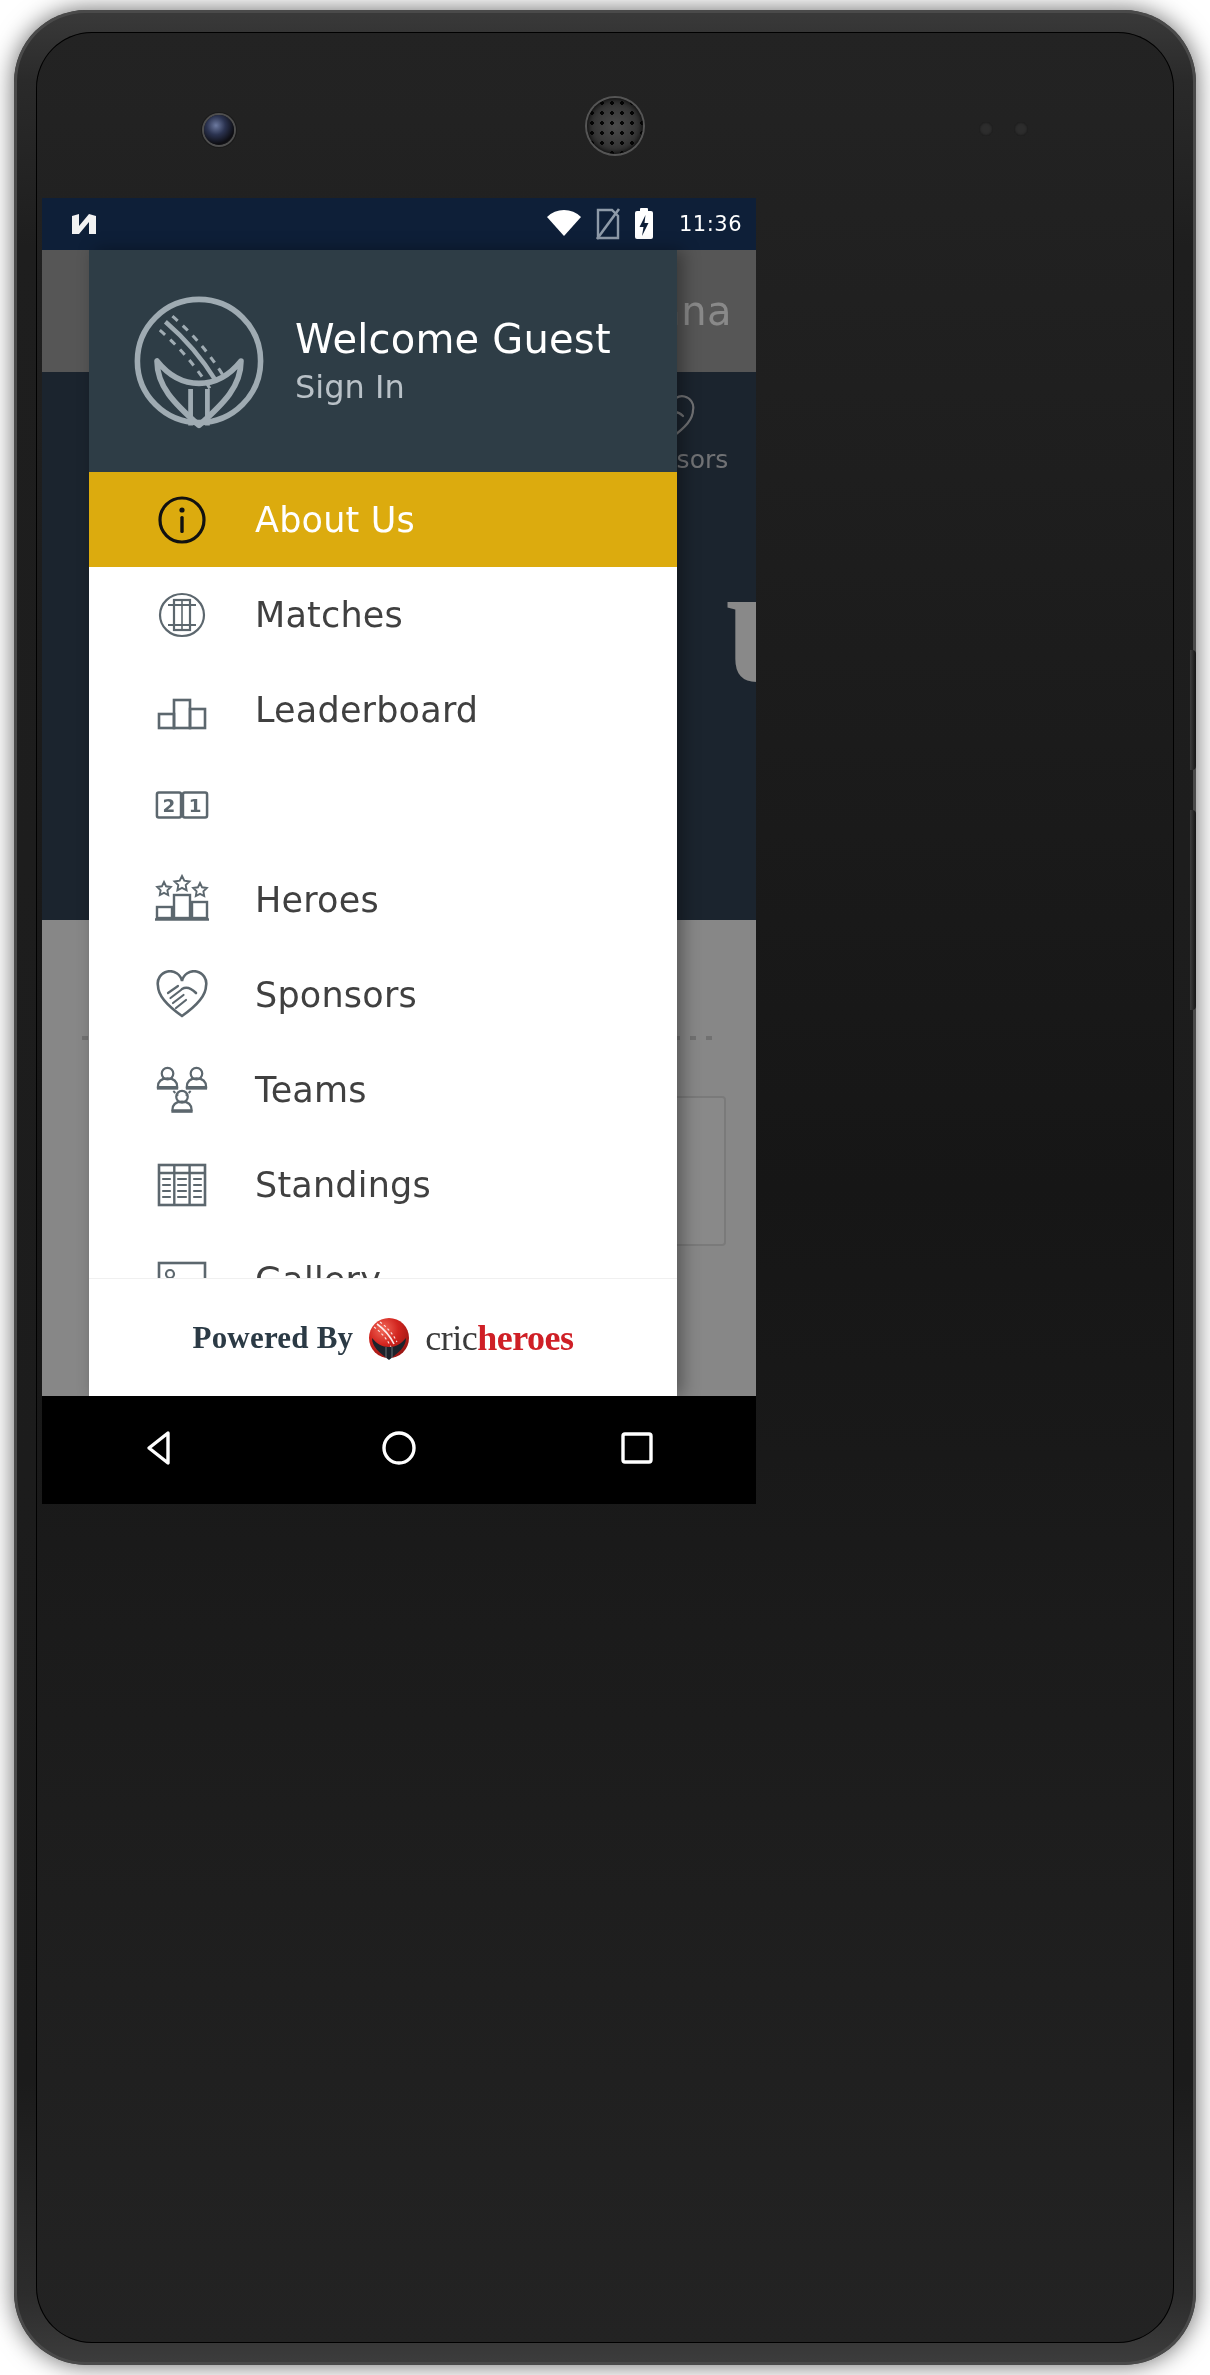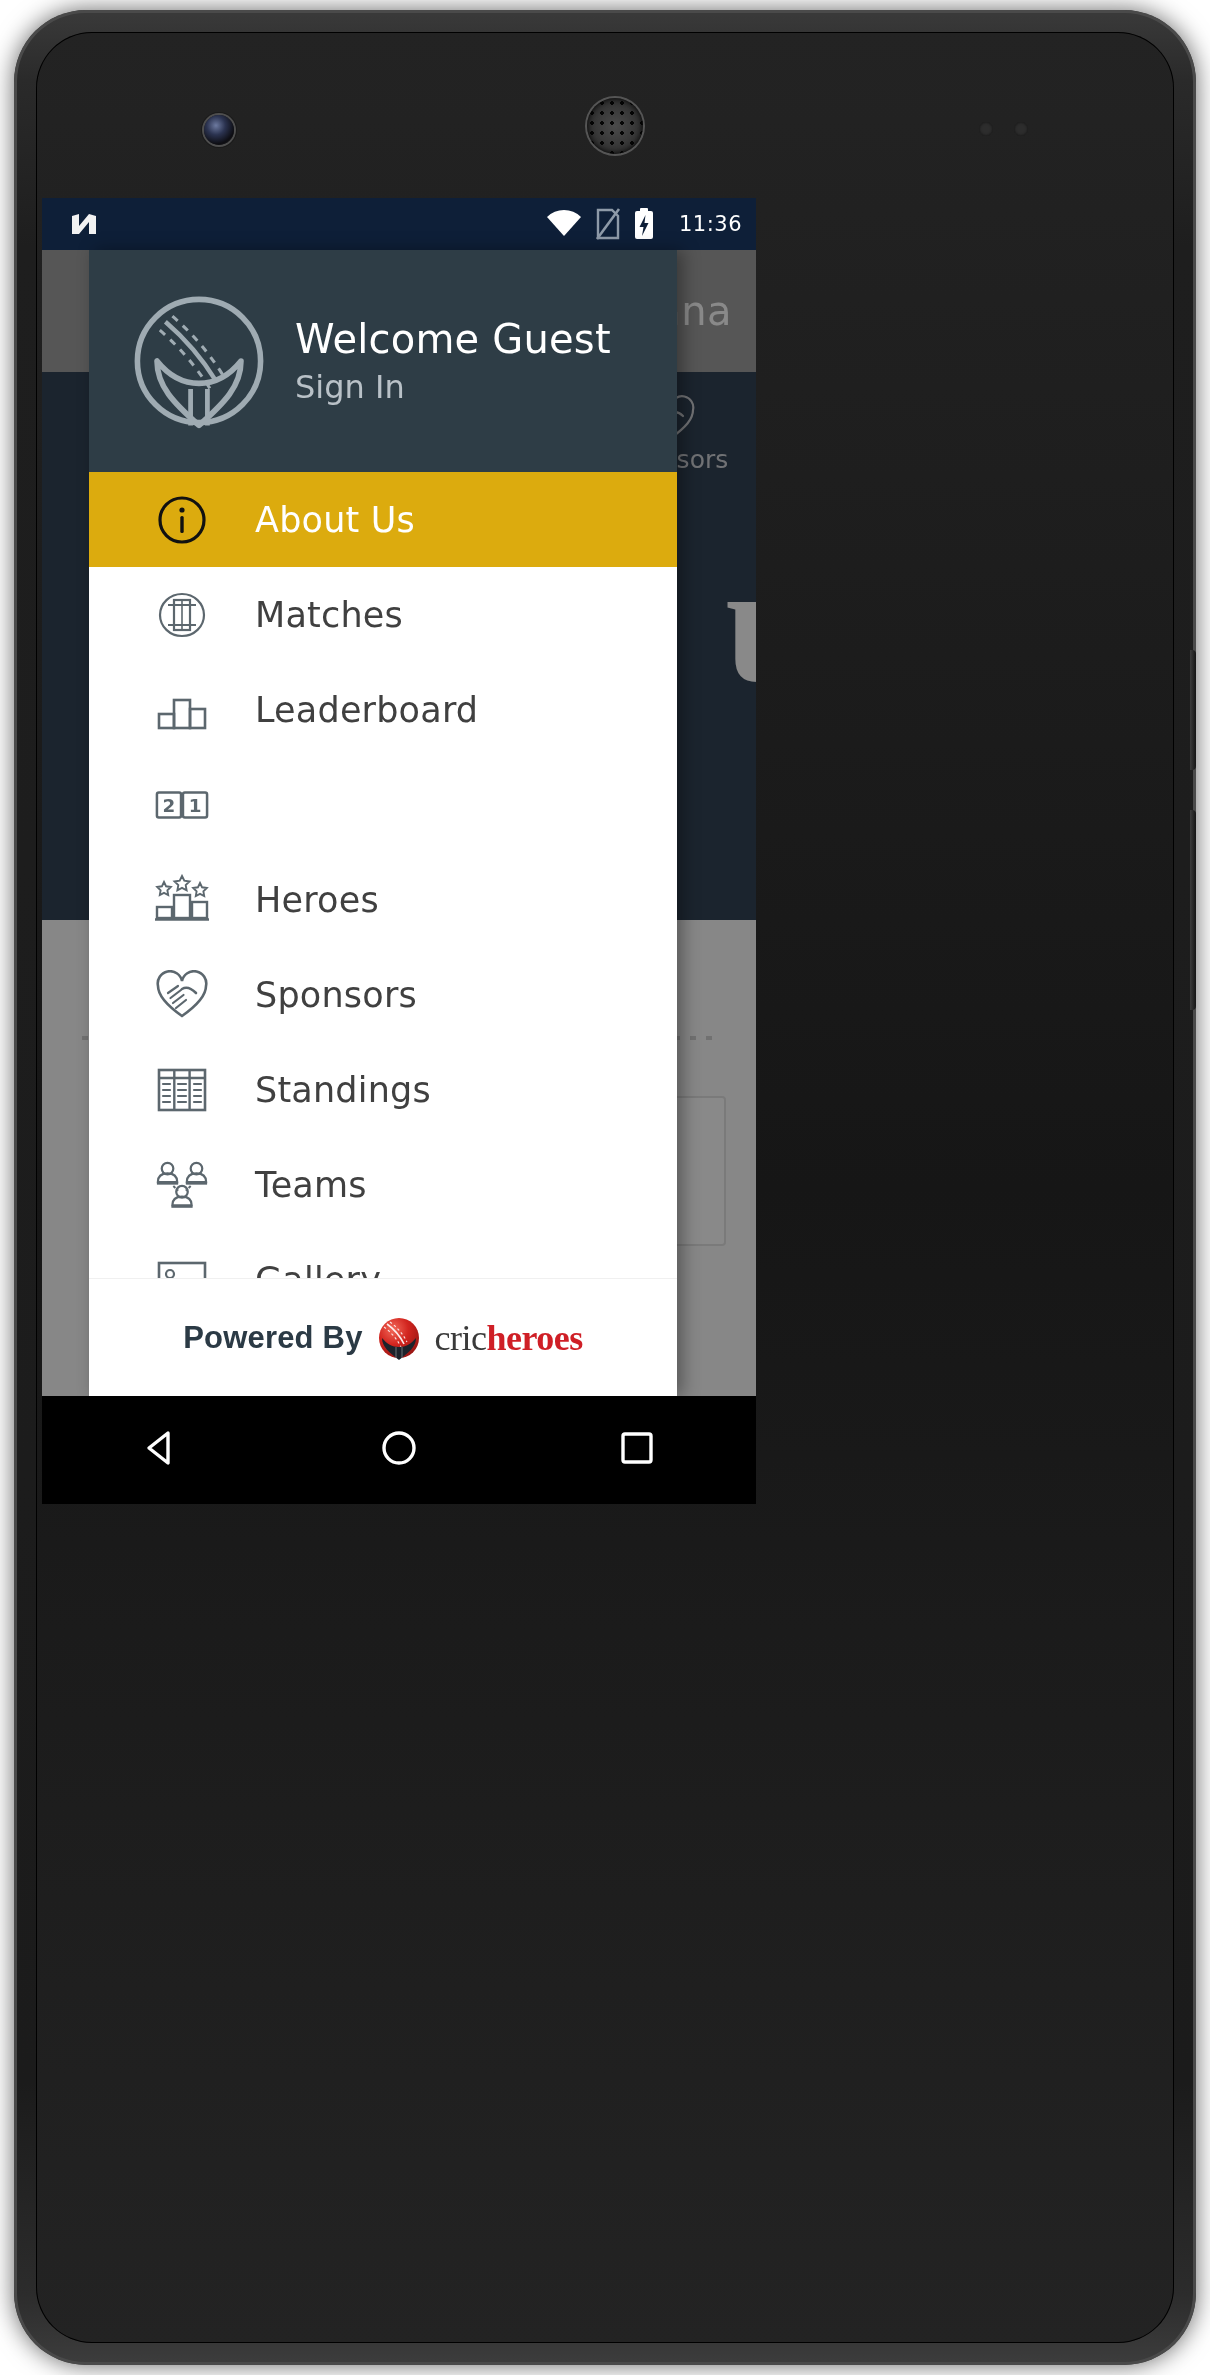--- a/index.html
+++ b/index.html
@@ -175,21 +175,21 @@
   }
   .drawer-item.active .item-label { color: #ffffff; }
 
   #drawer-footer {
     flex: none; height: 118px; background: #ffffff;
     display: flex; align-items: center; justify-content: center; gap: 14px;
     border-top: 1px solid #f0f0f0;
   }
   #footer-powered {
     font-size: 31px; font-weight: 700; color: #2b3a45; letter-spacing: .2px;
-    font-family: Liberation Sans, sans-serif;
+    font-family: Liberation Serif, serif;
   }
   #footer-brand {
     font-size: 36px; font-family: "Liberation Serif", serif; letter-spacing: -.5px;
   }
   #footer-brand .cric { color: #3a3a3a; font-weight: 400; }
   #footer-brand .heroes { color: #cf1f26; font-weight: 700; }
 
   
   #nav-bar {
     position: absolute; left: 42px; top: 1396px;
@@ -355,20 +355,39 @@
             <path d="M27 46 C10 34 3 25 3 16 A12 12 0 0 1 27 11 A12 12 0 0 1 51 16 C51 25 44 34 27 46Z" fill="none" stroke="#5c676e" stroke-width="2.6"></path>
             <path d="M13 23 L23 16 M15.5 28 L26 20 M18 33 L28.5 25 M21 38 L31 30" stroke="#5c676e" stroke-width="2.2" stroke-linecap="round"></path>
             <path d="M27 19 C32 16 37 19 41 23" fill="none" stroke="#5c676e" stroke-width="2.6" stroke-linecap="round"></path>
           </svg>
         </span>
         <span class="item-label">Sponsors</span>
       </div>
 
       <div class="drawer-item">
         <span class="item-icon">
+          <svg width="56" height="52" viewBox="0 0 56 52">
+            <circle cx="13" cy="9" r="6" fill="none" stroke="#5c676e" stroke-width="2.3"></circle>
+            <path d="M3 23 C3 16 8 14 13 14 C18 14 23 16 23 23 Z" fill="none" stroke="#5c676e" stroke-width="2.3"></path>
+            <line x1="2" y1="24.5" x2="24" y2="24.5" stroke="#5c676e" stroke-width="2.3"></line>
+            <circle cx="43" cy="9" r="6" fill="none" stroke="#5c676e" stroke-width="2.3"></circle>
+            <path d="M33 23 C33 16 38 14 43 14 C48 14 53 16 53 23 Z" fill="none" stroke="#5c676e" stroke-width="2.3"></path>
+            <line x1="32" y1="24.5" x2="54" y2="24.5" stroke="#5c676e" stroke-width="2.3"></line>
+            <circle cx="28" cy="33" r="6" fill="none" stroke="#5c676e" stroke-width="2.3"></circle>
+            <path d="M18 47 C18 40 23 38 28 38 C33 38 38 40 38 47 Z" fill="none" stroke="#5c676e" stroke-width="2.3"></path>
+            <line x1="17" y1="48.5" x2="39" y2="48.5" stroke="#5c676e" stroke-width="2.3"></line>
+            <line x1="19" y1="27" x2="24" y2="32" stroke="#5c676e" stroke-width="2" stroke-dasharray="3 3"></line>
+            <line x1="37" y1="27" x2="32" y2="32" stroke="#5c676e" stroke-width="2" stroke-dasharray="3 3"></line>
+          </svg>
+        </span>
+        <span class="item-label">Teams</span>
+      </div>
+
+      <div class="drawer-item">
+        <span class="item-icon">
           <svg width="52" height="52" viewBox="0 0 52 52">
             <rect x="3" y="6" width="46" height="40" fill="none" stroke="#5c676e" stroke-width="2.6"></rect>
             <line x1="18.3" y1="6" x2="18.3" y2="46" stroke="#5c676e" stroke-width="2.4"></line>
             <line x1="33.6" y1="6" x2="33.6" y2="46" stroke="#5c676e" stroke-width="2.4"></line>
             <line x1="3" y1="14" x2="49" y2="14" stroke="#5c676e" stroke-width="2.4"></line>
             <g stroke="#5c676e" stroke-width="2.2" stroke-linecap="round">
               <line x1="7" y1="20" x2="14" y2="20"></line>
                 <line x1="7" y1="26" x2="14" y2="26"></line>
               <line x1="7" y1="32" x2="14" y2="32"></line>
                 <line x1="7" y1="38" x2="14" y2="38"></line>
@@ -377,39 +396,20 @@
               <line x1="22" y1="32" x2="30" y2="32"></line>
                 <line x1="22" y1="38" x2="30" y2="38"></line>
               <line x1="38" y1="20" x2="45" y2="20"></line>
                 <line x1="38" y1="26" x2="45" y2="26"></line>
               <line x1="38" y1="32" x2="45" y2="32"></line>
                 <line x1="38" y1="38" x2="45" y2="38"></line>
             </g>
           </svg>
         </span>
         <span class="item-label">Standings</span>
-      </div>
-
-      <div class="drawer-item">
-        <span class="item-icon">
-          <svg width="56" height="52" viewBox="0 0 56 52">
-            <circle cx="13" cy="9" r="6" fill="none" stroke="#5c676e" stroke-width="2.3"></circle>
-            <path d="M3 23 C3 16 8 14 13 14 C18 14 23 16 23 23 Z" fill="none" stroke="#5c676e" stroke-width="2.3"></path>
-            <line x1="2" y1="24.5" x2="24" y2="24.5" stroke="#5c676e" stroke-width="2.3"></line>
-            <circle cx="43" cy="9" r="6" fill="none" stroke="#5c676e" stroke-width="2.3"></circle>
-            <path d="M33 23 C33 16 38 14 43 14 C48 14 53 16 53 23 Z" fill="none" stroke="#5c676e" stroke-width="2.3"></path>
-            <line x1="32" y1="24.5" x2="54" y2="24.5" stroke="#5c676e" stroke-width="2.3"></line>
-            <circle cx="28" cy="33" r="6" fill="none" stroke="#5c676e" stroke-width="2.3"></circle>
-            <path d="M18 47 C18 40 23 38 28 38 C33 38 38 40 38 47 Z" fill="none" stroke="#5c676e" stroke-width="2.3"></path>
-            <line x1="17" y1="48.5" x2="39" y2="48.5" stroke="#5c676e" stroke-width="2.3"></line>
-            <line x1="19" y1="27" x2="24" y2="32" stroke="#5c676e" stroke-width="2" stroke-dasharray="3 3"></line>
-            <line x1="37" y1="27" x2="32" y2="32" stroke="#5c676e" stroke-width="2" stroke-dasharray="3 3"></line>
-          </svg>
-        </span>
-        <span class="item-label">Teams</span>
       </div>
 
       <div class="drawer-item">
         <span class="item-icon">
           <svg width="52" height="52" viewBox="0 0 52 52">
             <rect x="3" y="9" width="46" height="34" fill="none" stroke="#5c676e" stroke-width="2.6"></rect>
             <circle cx="14" cy="20" r="4" fill="none" stroke="#5c676e" stroke-width="2.2"></circle>
             <path d="M5 40 L19 26 L29 36 L36 29 L47 40 Z" fill="none" stroke="#5c676e" stroke-width="2.2"></path>
           </svg>
         </span>

